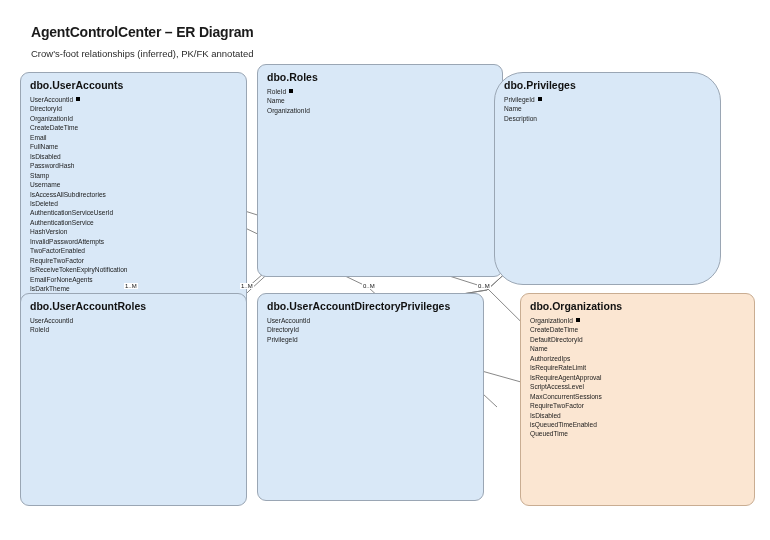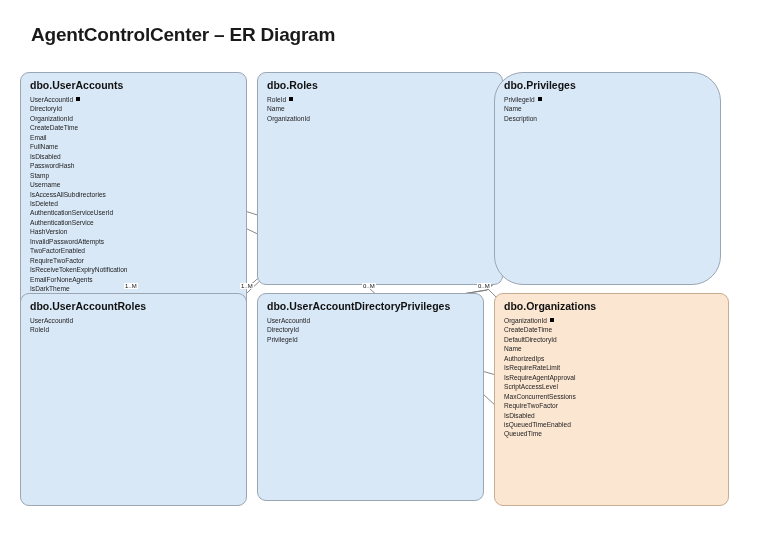--- a/index.html
+++ b/index.html
@@ -7,21 +7,21 @@
     width:770px;height:540px;
     background:#ffffff;
     font-family:"Liberation Sans", sans-serif;
     overflow:hidden;
     position:relative;
   }
   #canvas{position:absolute;left:0;top:0;width:770px;height:540px;}
 
   .page-title{
     position:absolute;left:31px;top:24px;
-    font-size:19px;font-weight:bold;color:#1a1a1a;
+    font-size:14px;font-weight:bold;color:#1a1a1a;
     letter-spacing:-0.2px;white-space:nowrap;
   }
   .page-subtitle{
     position:absolute;left:31px;top:48px;
     font-size:9.5px;color:#2b2b2b;white-space:nowrap;
   }
 
   
   #wires{position:absolute;left:0;top:0;width:770px;height:540px;pointer-events:none;}
 
@@ -60,20 +60,21 @@
     padding:0 1px;
     white-space:nowrap;
   }
 </style>
 </head>
 <body>
 
 <div id="canvas">
 
   <div class="page-title">AgentControlCenter – ER Diagram</div>
+  <div class="page-subtitle">Crow's-foot relationships (inferred), PK/FK annotated</div>
 
   <svg id="wires" viewBox="0 0 770 540" xmlns="http://www.w3.org/2000/svg">
       <polyline points="141,178 130,287 130,408" fill="none" stroke="#7b7b7b" stroke-width="0.9"></polyline>
       <polyline points="141,178 247,287 247,288" fill="none" stroke="#7b7b7b" stroke-width="0.9"></polyline>
       <polyline points="141,178 368,287 497,407" fill="none" stroke="#7b7b7b" stroke-width="0.9"></polyline>
       <polyline points="130,408 247,288 370,180" fill="none" stroke="#7b7b7b" stroke-width="0.9"></polyline>
       <polyline points="370,180 250,290 130,408" fill="none" stroke="#7b7b7b" stroke-width="0.9"></polyline>
       <polyline points="607,180 487,290 300,320" fill="none" stroke="#7b7b7b" stroke-width="0.9"></polyline>
       <polyline points="607,180 487,290 300,320" fill="none" stroke="#7b7b7b" stroke-width="0.9"></polyline>
       <polyline points="141,178 487,288 607,407" fill="none" stroke="#7b7b7b" stroke-width="0.9"></polyline>
@@ -100,21 +101,21 @@
           <div class="col">AuthenticationService</div>
           <div class="col">HashVersion</div>
           <div class="col">InvalidPasswordAttempts</div>
           <div class="col">TwoFactorEnabled</div>
           <div class="col">RequireTwoFactor</div>
           <div class="col">IsReceiveTokenExpiryNotification</div>
           <div class="col">EmailForNoneAgents</div>
           <div class="col">IsDarkTheme</div>
         </div>
       </div>
-      <div class="entity" style="left: 257px; top: 72px; width: 246px; height: 213px;">
+      <div class="entity" style="left: 257px; top: 64px; width: 246px; height: 213px;">
         <div class="ttl">dbo.Roles</div>
         <div class="cols">
           <div class="col">RoleId<span class="pk"></span></div>
           <div class="col">Name</div>
           <div class="col">OrganizationId</div>
         </div>
       </div>
       <div class="entity" style="left: 494px; top: 72px; width: 227px; height: 213px; border-radius: 29px;">
         <div class="ttl">dbo.Privileges</div>
         <div class="cols">
@@ -131,21 +132,21 @@
         </div>
       </div>
       <div class="entity" style="left: 257px; top: 293px; width: 227px; height: 208px;">
         <div class="ttl">dbo.UserAccountDirectoryPrivileges</div>
         <div class="cols">
           <div class="col">UserAccountId</div>
           <div class="col">DirectoryId</div>
           <div class="col">PrivilegeId</div>
         </div>
       </div>
-      <div class="entity accent" style="left: 494px; top: 293px; width: 235px; height: 213px;">
+      <div class="entity accent" style="left: 520px; top: 293px; width: 235px; height: 213px;">
         <div class="ttl">dbo.Organizations</div>
         <div class="cols">
           <div class="col">OrganizationId<span class="pk"></span></div>
           <div class="col">CreateDateTime</div>
           <div class="col">DefaultDirectoryId</div>
           <div class="col">Name</div>
           <div class="col">AuthorizedIps</div>
           <div class="col">IsRequireRateLimit</div>
           <div class="col">IsRequireAgentApproval</div>
           <div class="col">ScriptAccessLevel</div>

